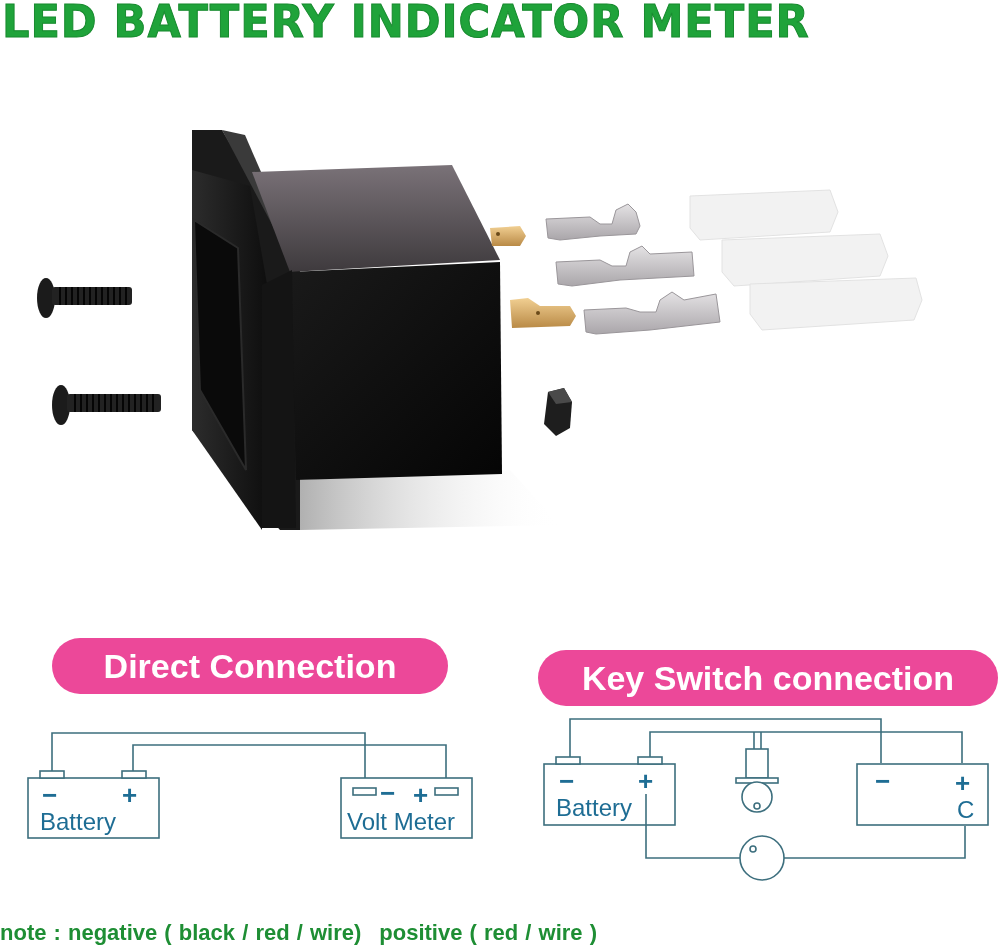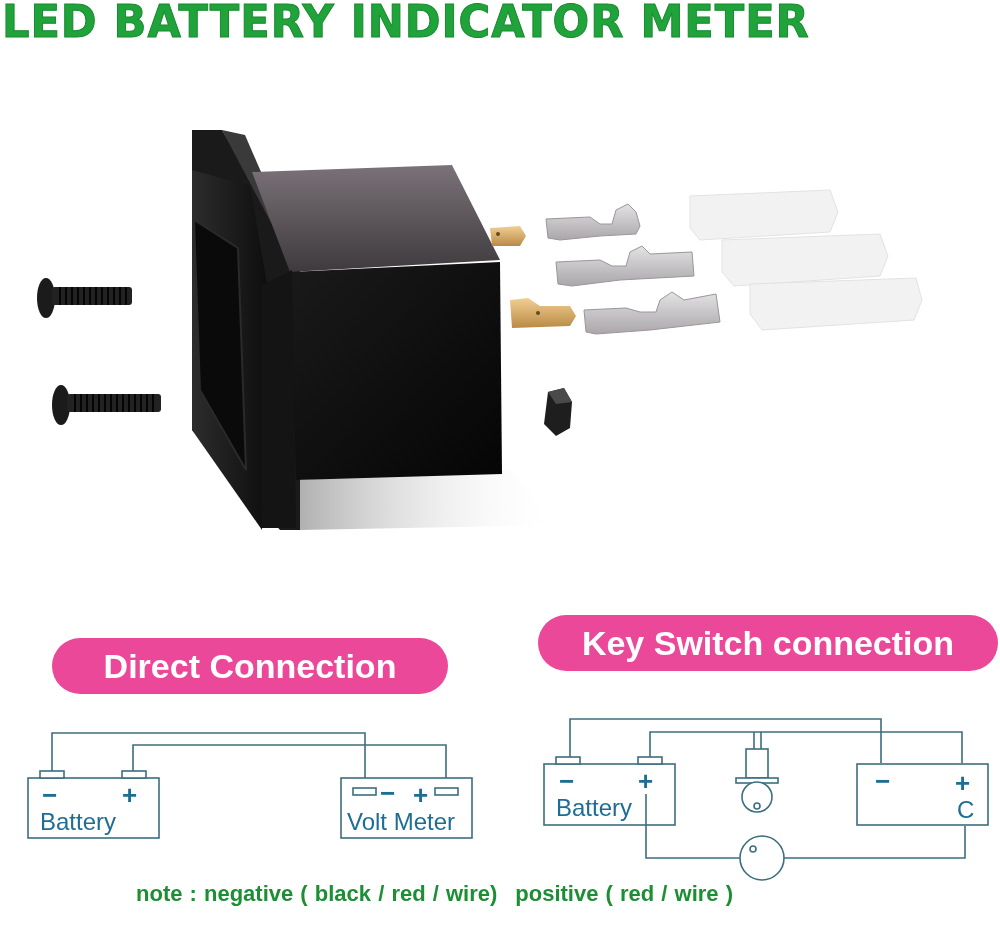--- a/index.html
+++ b/index.html
@@ -11,24 +11,24 @@
     letter-spacing: 1px; color: #1fa33a; transform: scaleX(0.98); transform-origin: left;
     -webkit-text-stroke: 1px #178a2e;
   }
   .product { position: absolute; left: 0; top: 60px; width: 1000px; height: 560px; }
   .pill {
     position: absolute; height: 56px; border-radius: 28px; background: #ec4899;
     color: #fff; font-weight: bold; font-size: 34px; display: flex; align-items: center; justify-content: center;
     font-family: "Liberation Sans", sans-serif;
   }
   .pill-direct { left: 52px; top: 638px; width: 396px; }
-  .pill-key { left: 538px; top: 615px; width: 460px; }
+  .pill-key { left: 538px; top: 650px; width: 460px; }
   .diagram { position: absolute; left: 0; top: 700px; width: 1000px; height: 200px; }
   .note {
-    position: absolute; left: 0; top: 881px; width: 1000px; text-align: left; padding-left: 136px; box-sizing: border-box;
+    position: absolute; left: 0; top: 920px; width: 1000px; text-align: left; box-sizing: border-box;
     color: #1e8e34; font-size: 22px; font-weight: bold; word-spacing: 1px; font-family: "Liberation Sans", sans-serif;
   }
   .note span.gap { display: inline-block; width: 18px; }
   svg text { font-family: "Liberation Sans", sans-serif; }
 </style>
 </head>
 <body>
 
 <div class="title">LED BATTERY INDICATOR METER</div>
 

